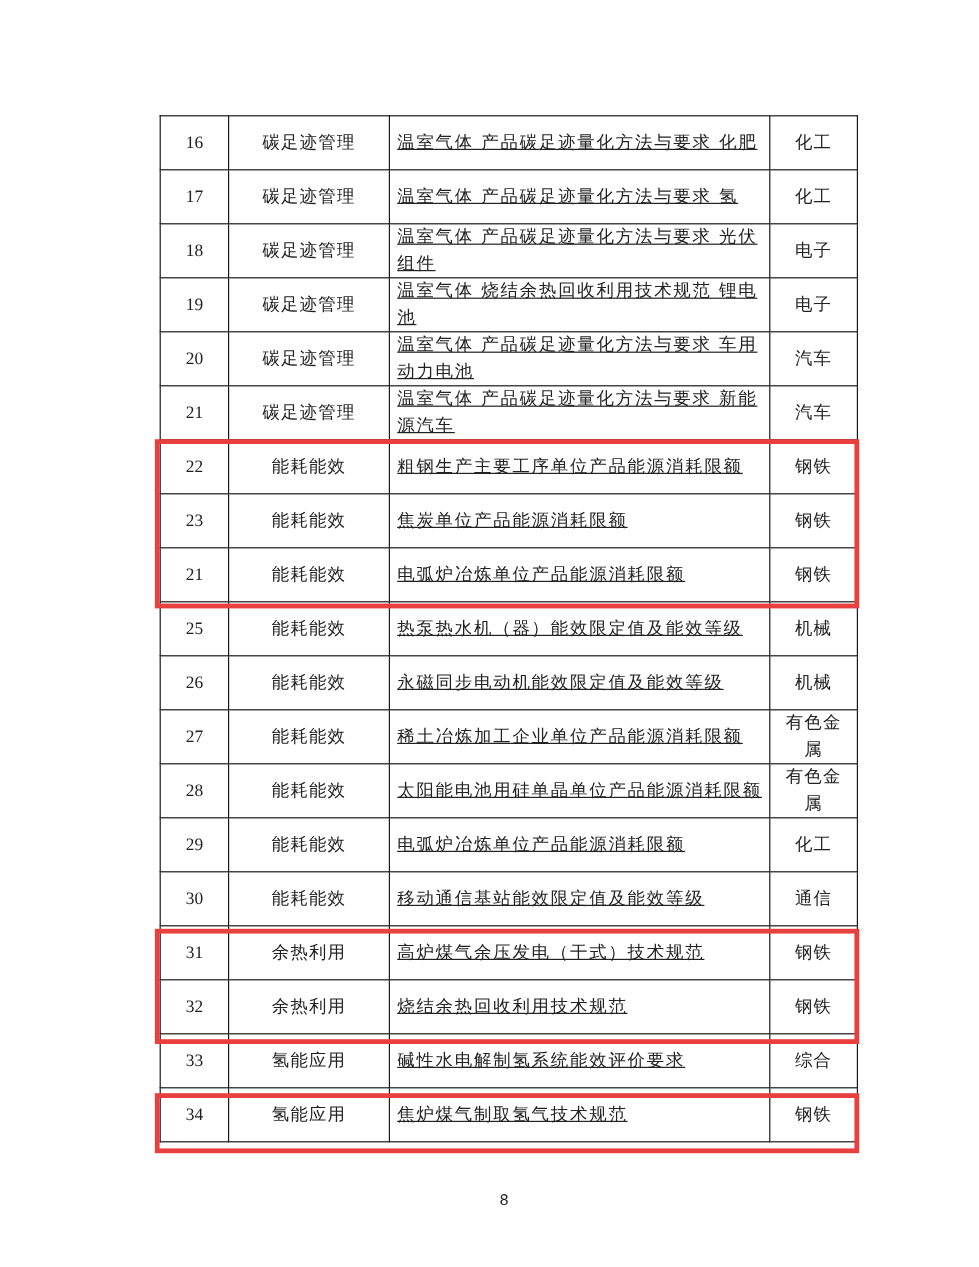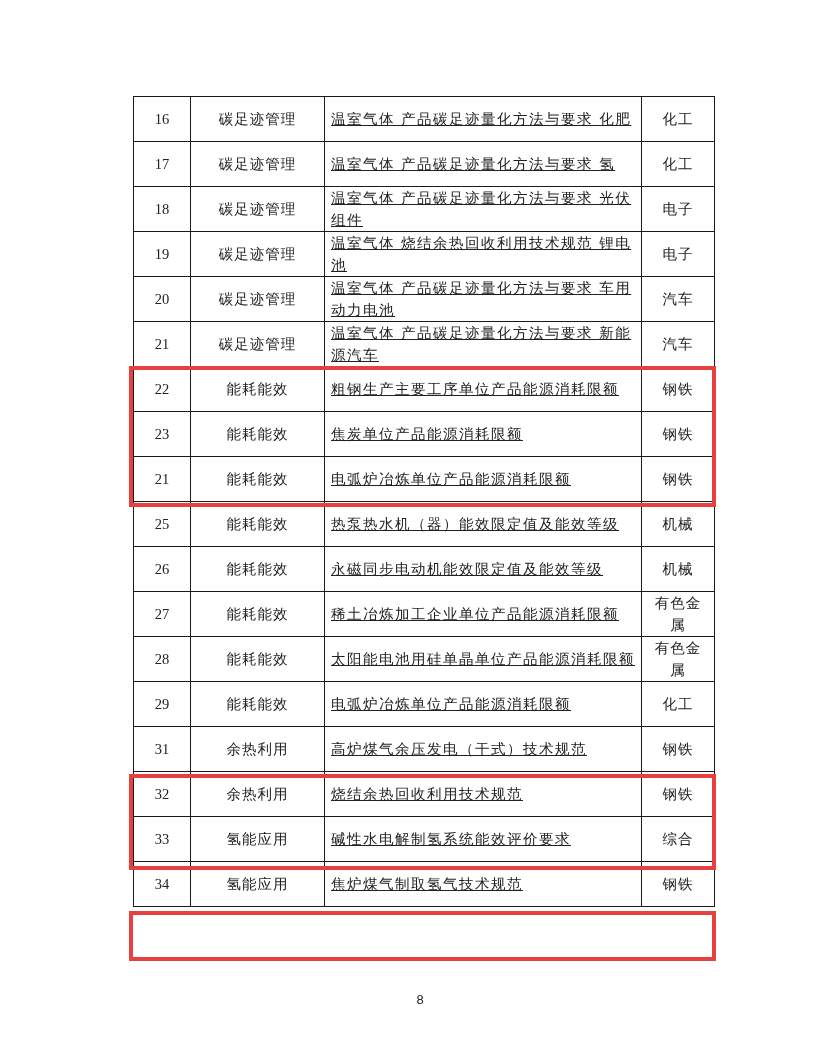--- a/index.html
+++ b/index.html
@@ -102,20 +102,26 @@
           <td class="c-name">太阳能电池用硅单晶单位产品能源消耗限额</td>
           <td class="c-ind">有色金属</td>
         </tr>
         <tr>
           <td class="c-no">29</td>
           <td class="c-cat">能耗能效</td>
           <td class="c-name">电弧炉冶炼单位产品能源消耗限额</td>
           <td class="c-ind">化工</td>
         </tr>
         <tr>
+          <td class="c-no">30</td>
+          <td class="c-cat">能耗能效</td>
+          <td class="c-name">移动通信基站能效限定值及能效等级</td>
+          <td class="c-ind">通信</td>
+        </tr>
+        <tr>
           <td class="c-no">31</td>
           <td class="c-cat">余热利用</td>
           <td class="c-name">高炉煤气余压发电（干式）技术规范</td>
           <td class="c-ind">钢铁</td>
         </tr>
         <tr>
           <td class="c-no">32</td>
           <td class="c-cat">余热利用</td>
           <td class="c-name">烧结余热回收利用技术规范</td>
           <td class="c-ind">钢铁</td>

